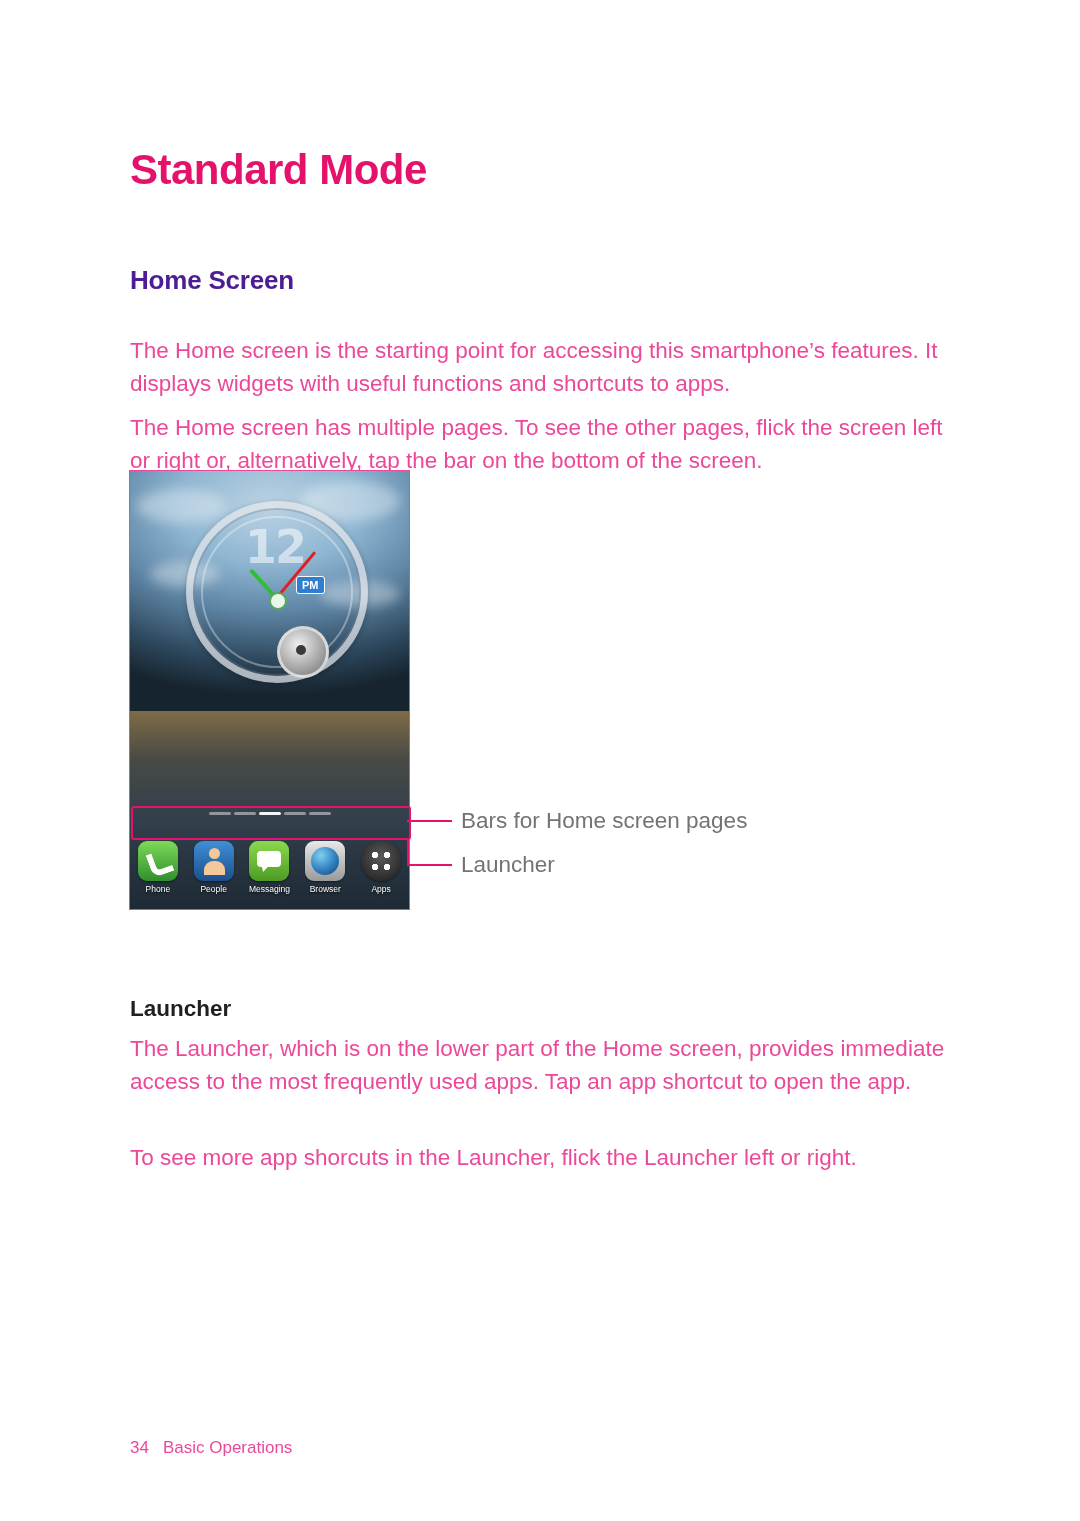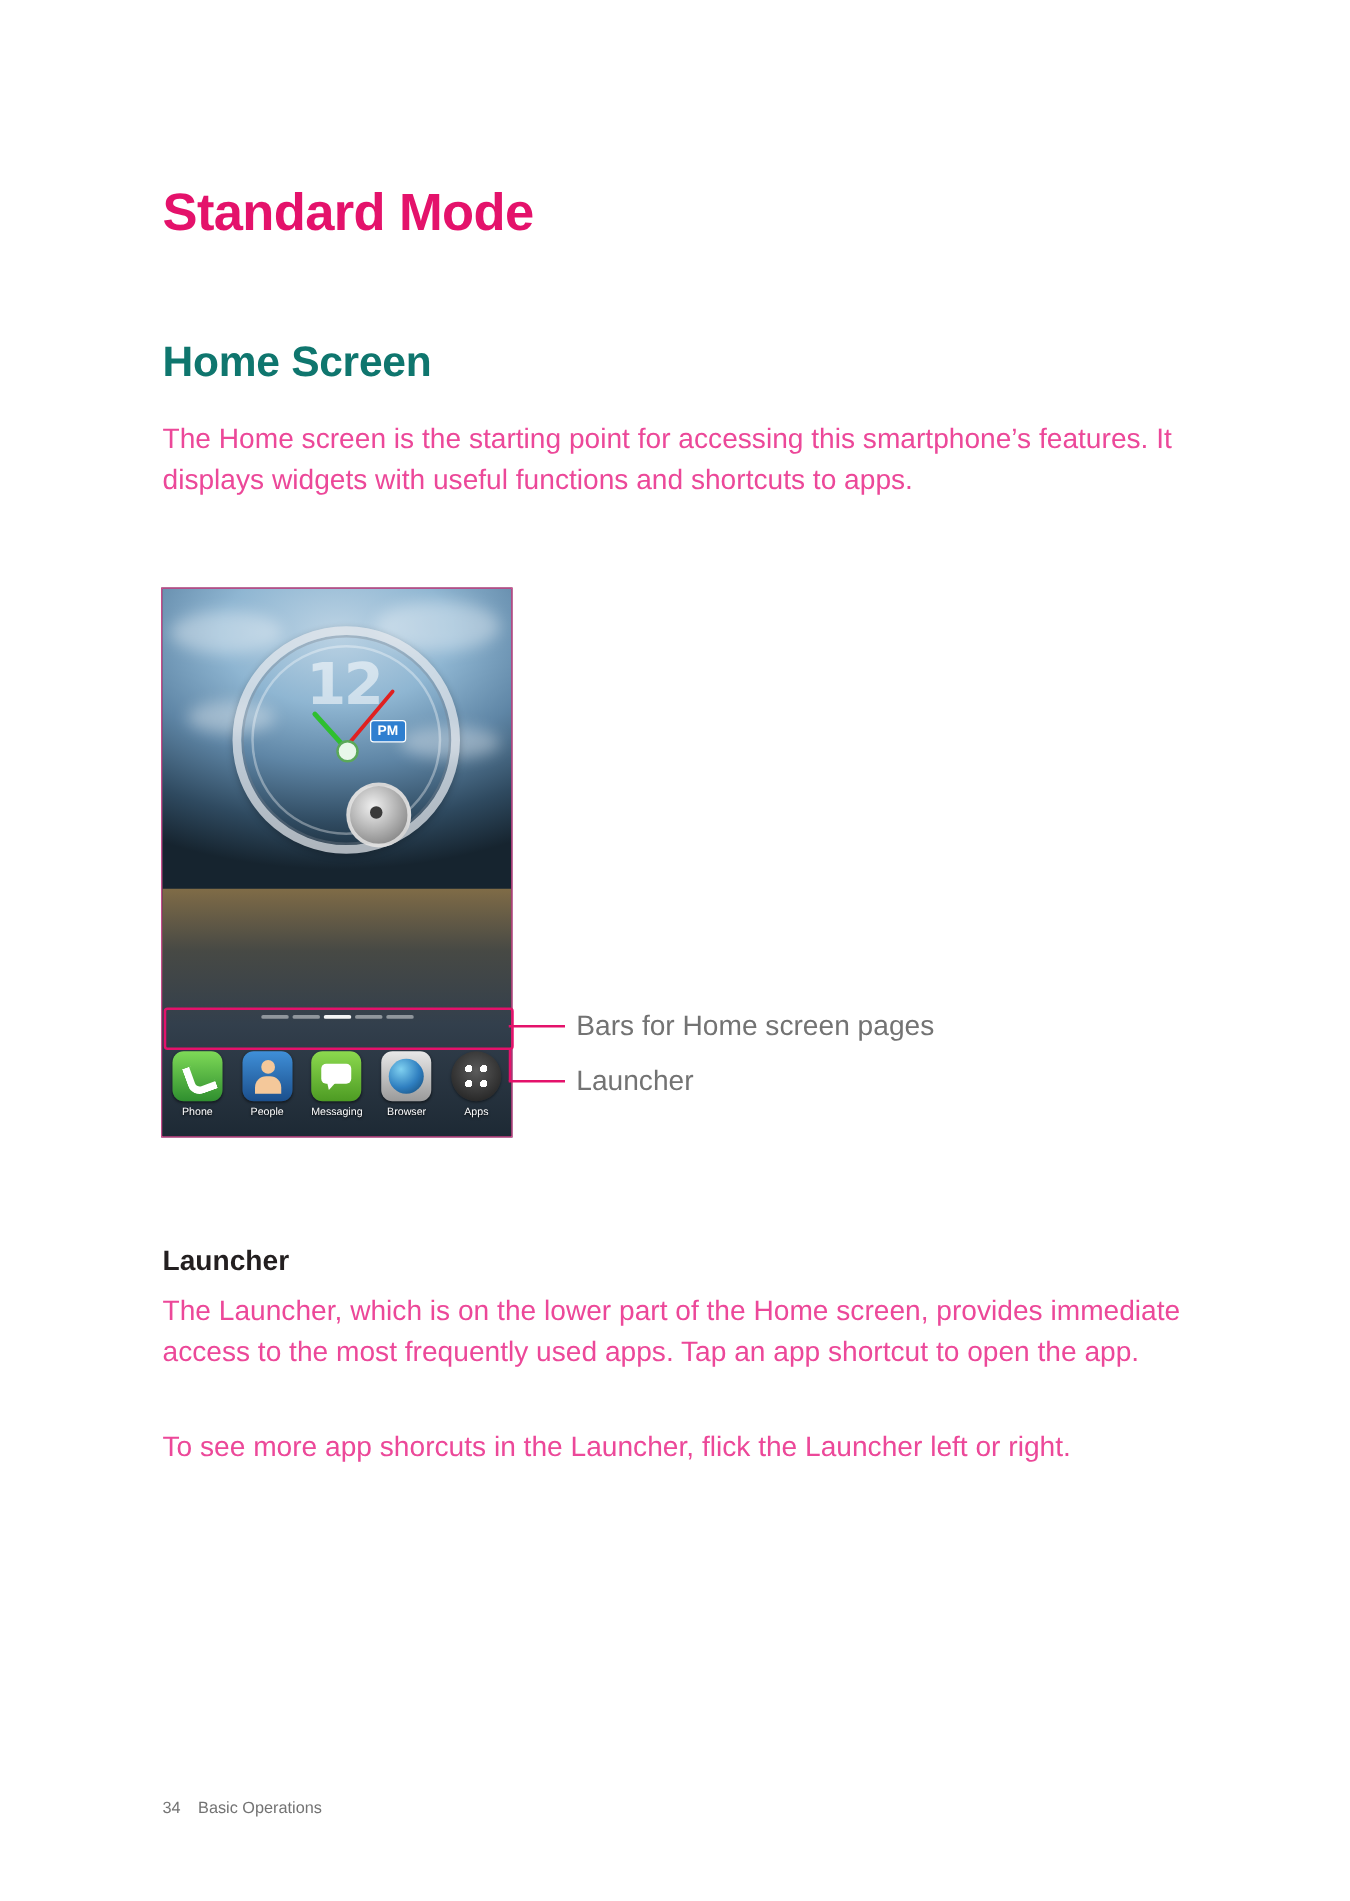--- a/index.html
+++ b/index.html
@@ -27,23 +27,23 @@
     top: 118px;
     font-size: 42px;
     font-weight: bold;
     color: #e4126b;
     letter-spacing: -0.5px;
   }
   .h2 {
     position: absolute;
     left: 130px;
     top: 243px;
-    font-size: 34px;
+    font-size: 26px;
     font-weight: bold;
-    color: #0f766e;
+    color: #4c1d95;
     letter-spacing: -0.2px;
   }
   .para {
     position: absolute;
     left: 130px;
     width: 830px;
     font-size: 22.5px;
     line-height: 33px;
     color: #ec4899;
   }
@@ -56,22 +56,22 @@
     font-size: 22.5px;
     font-weight: bold;
     color: #231f20;
   }
   .p3 { top: 1009px; }
   .p4 { top: 1118px; }
   .footer {
     position: absolute;
     left: 130px;
     top: 1438px;
-    font-size: 13px;
-    color: #737373;
+    font-size: 17px;
+    color: #ec4899;
   }
   .footer .pagenum { margin-right: 14px; }
 
   
   .phone {
     position: absolute;
     left: 129px;
     top: 470px;
     width: 279px;
     height: 438px;
@@ -377,20 +377,21 @@
 </head>
 <body>
 
 <div class="page">
 
   <h1 class="title">Standard Mode</h1>
 
   <h2 class="h2">Home Screen</h2>
 
   <p class="para p1">The Home screen is the starting point for accessing this smartphone’s features. It displays widgets with useful functions and shortcuts to apps.</p>
+  <p class="para p2">The Home screen has multiple pages. To see the other pages, flick the screen left or right or, alternatively, tap the bar on the bottom of the screen.</p>
 
   <div class="phone">
     <div class="phone-bg"></div>
     <div class="cloud" style="left:6px; top:18px; width:90px; height:34px;"></div>
     <div class="cloud" style="left:170px; top:10px; width:100px; height:40px;"></div>
     <div class="cloud" style="left:20px; top:90px; width:70px; height:26px;"></div>
     <div class="cloud" style="left:190px; top:110px; width:80px; height:26px;"></div>
     <div class="phone-bg2"></div>
 
     <div class="clock">

